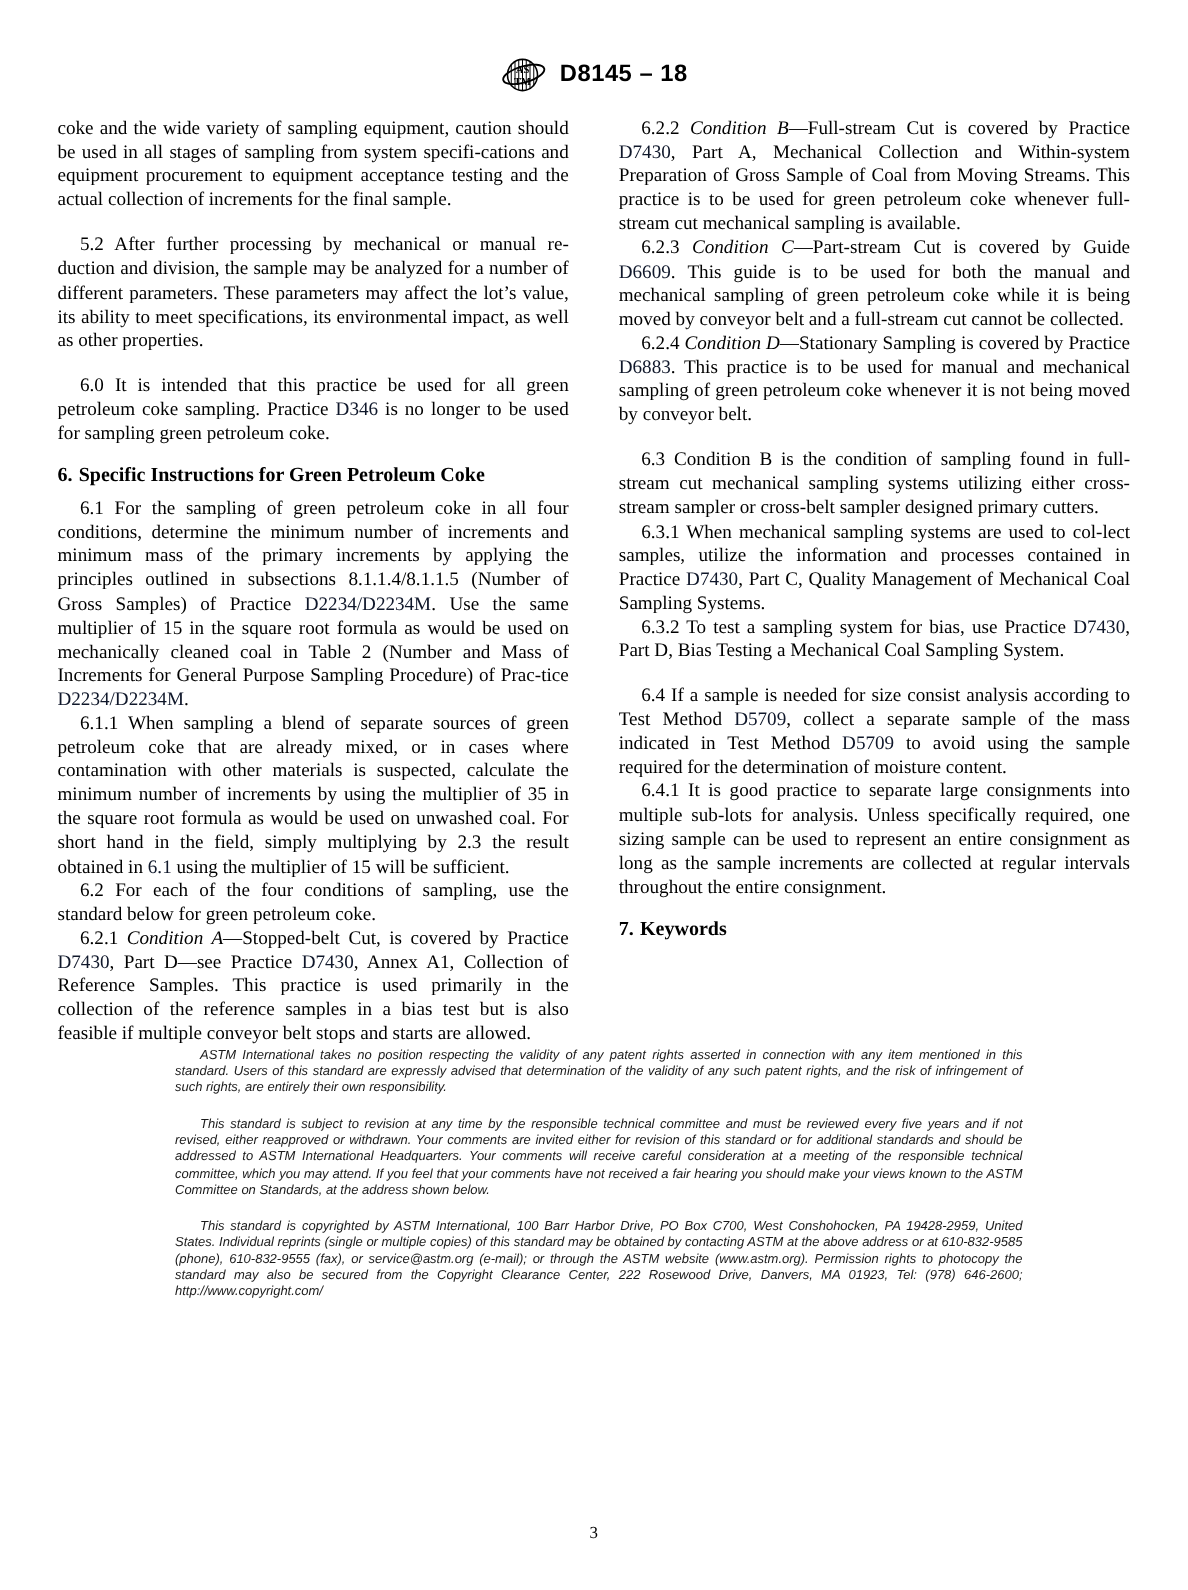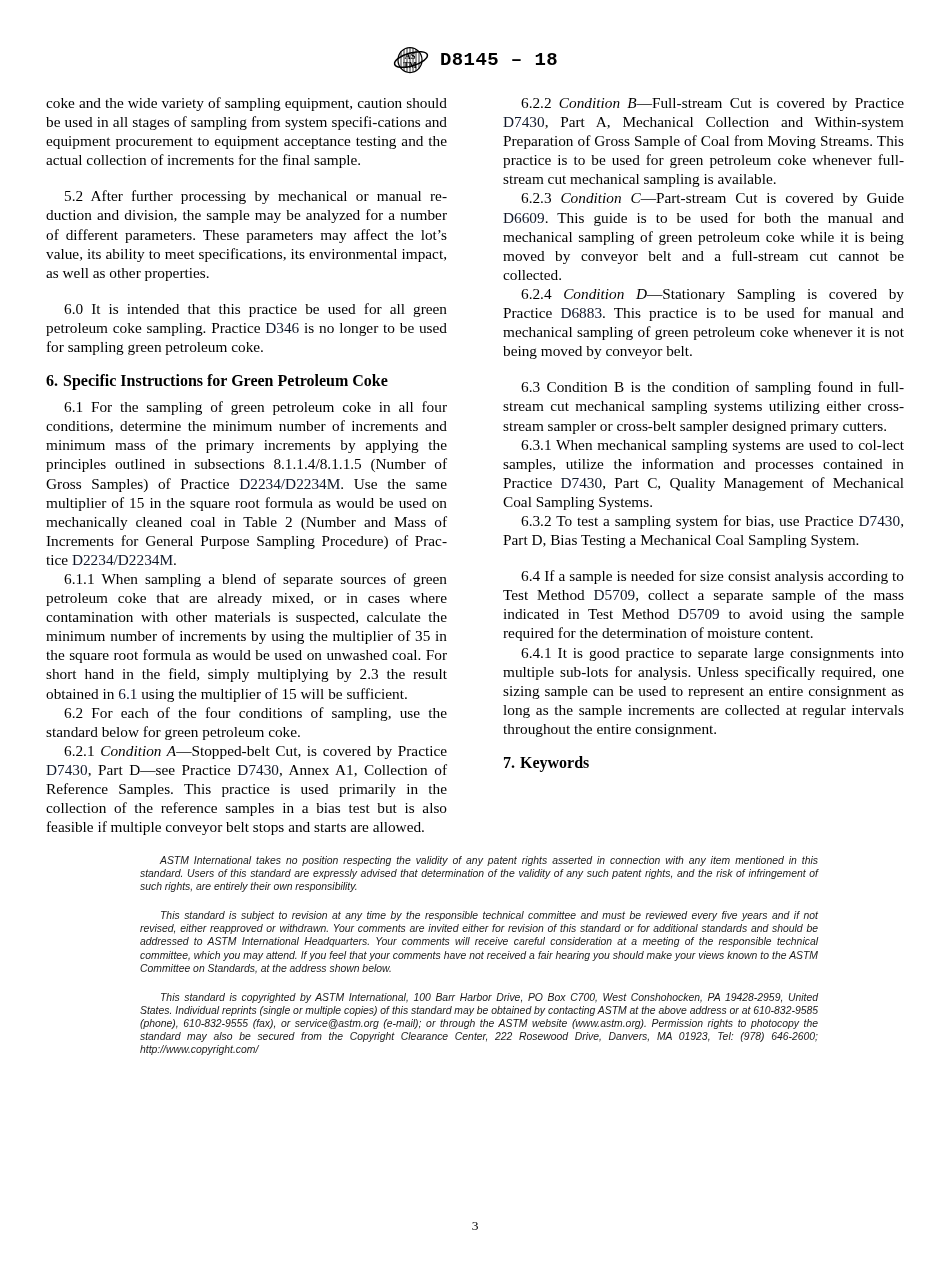--- a/index.html
+++ b/index.html
@@ -31,34 +31,34 @@
     align-items: center;
     justify-content: center;
     gap: 10px;
   }
   .astm-logo {
     width: 38px;
     height: 28px;
     display: block;
   }
   .header-title {
-    font-family: Liberation Mono, monospace;
+    font-family: Liberation Sans, sans-serif;
     font-weight: bold;
     font-size: 19px;
     letter-spacing: 0.4px;
     white-space: nowrap;
   }
   
   .columns {
     position: absolute;
     left: 46px;
     top: 93px;
     width: 858px;
     display: flex;
-    gap: 56px;
+    gap: 40px;
   }
   .col {
     width: 409px;
   }
   p.para {
     margin: 0;
     font-size: 15.3px;
     line-height: 19.1px;
     text-align: justify;
     text-justify: inter-word;
@@ -93,21 +93,21 @@
     top: 838px;
     width: 678px;
     font-family: "Liberation Sans", "DejaVu Sans", sans-serif;
     font-style: italic;
     font-size: 10.4px;
     line-height: 13.1px;
     text-align: justify;
     color: #1a1a1a;
   }
   .footer p {
-    margin: 16px 0 16px 0;
+    margin: 0 0 16px 0;
     text-indent: 20px;
   }
   .footer p:last-child {
     margin-bottom: 0;
   }
   
   .page-number {
     position: absolute;
     left: 0;
     top: 1218px;

